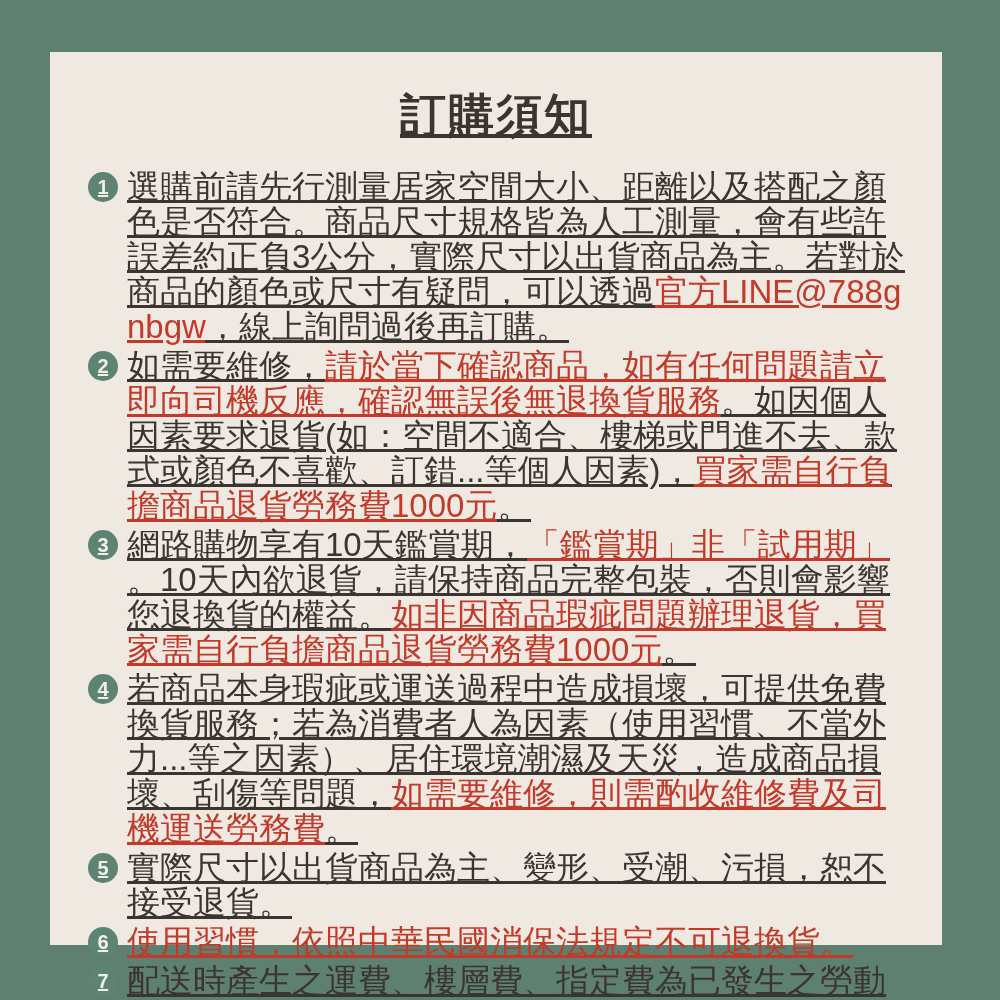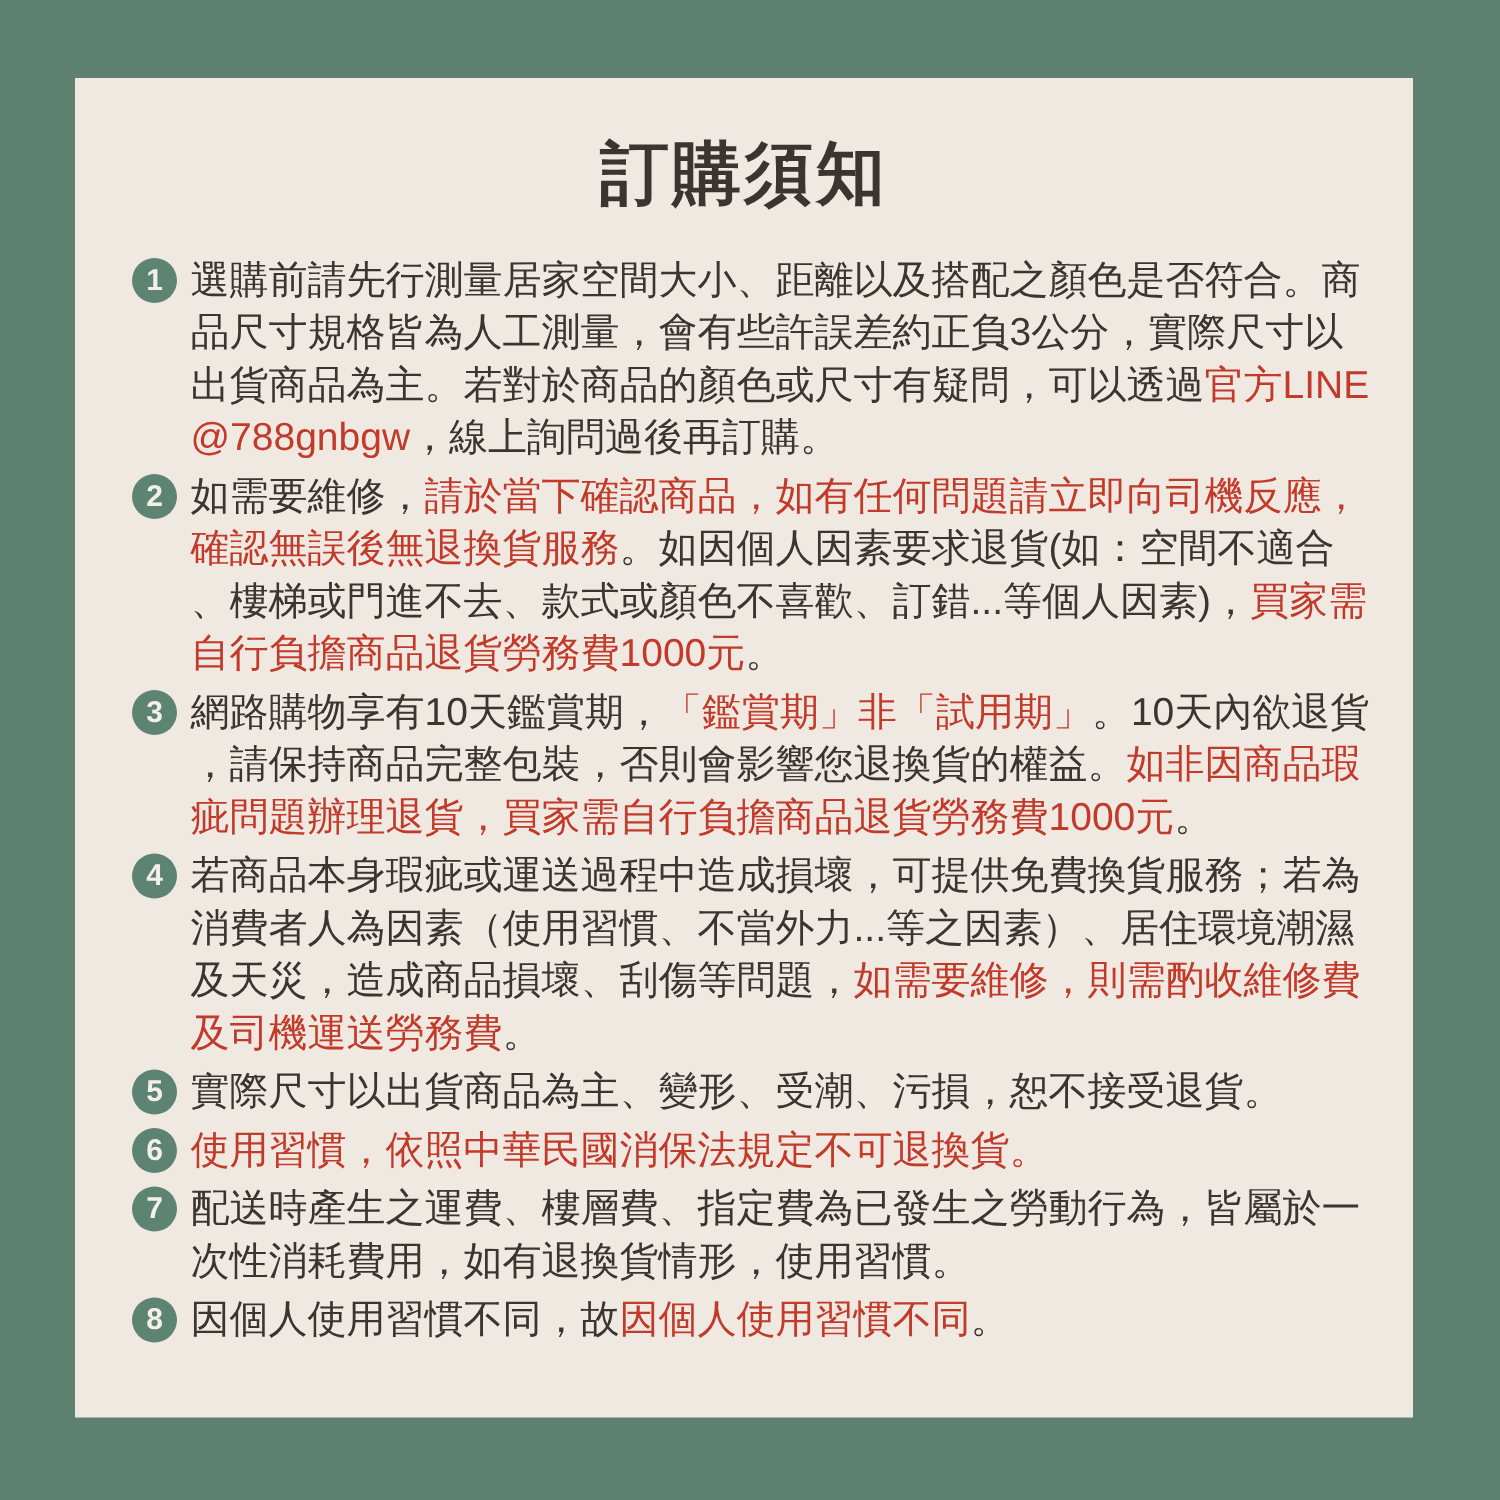--- a/index.html
+++ b/index.html
@@ -2,21 +2,21 @@
 <html style="--border-green: #5e8070; --panel-cream: #f0e9e2; --badge-green: #5d8473; --text-dark: #3a3531; --accent-red: #c13a2a;"><head>
 <meta charset="utf-8">
 <style>
   :root{
     --border-green:#5e8070;
     --panel-cream:#f0e9e2;
     --badge-green:#5d8473;
     --text-dark:#3a3531;
     --accent-red:#c13a2a;
   }
-  *{margin:0;padding:0;box-sizing:border-box;}
+  *{margin:0;padding:0;box-sizing:border-box;text-decoration:underline;}
   html,body{width:1000px;height:1000px;}
   body{
     background:var(--border-green);
     font-family:"Liberation Sans","DejaVu Sans",sans-serif;
     position:relative;
     overflow:hidden;
   }
   .panel{
     position:absolute;
     left:50px; top:52px;
@@ -55,21 +55,21 @@
     background:var(--badge-green);
     border-radius:50%;
     color:#f4efe9;
     font-size:20px;
     font-weight:700;
     line-height:30px;
     text-align:center;
   }
   .text{
     width:786px;
-    font-size:26px;
+    font-size:33px;
     font-weight:500;
     line-height:35px;
     color:var(--text-dark);
     line-break:anywhere;
     word-break:break-all;
   }
   .text .red{
     color:var(--accent-red);
   }
 </style>

